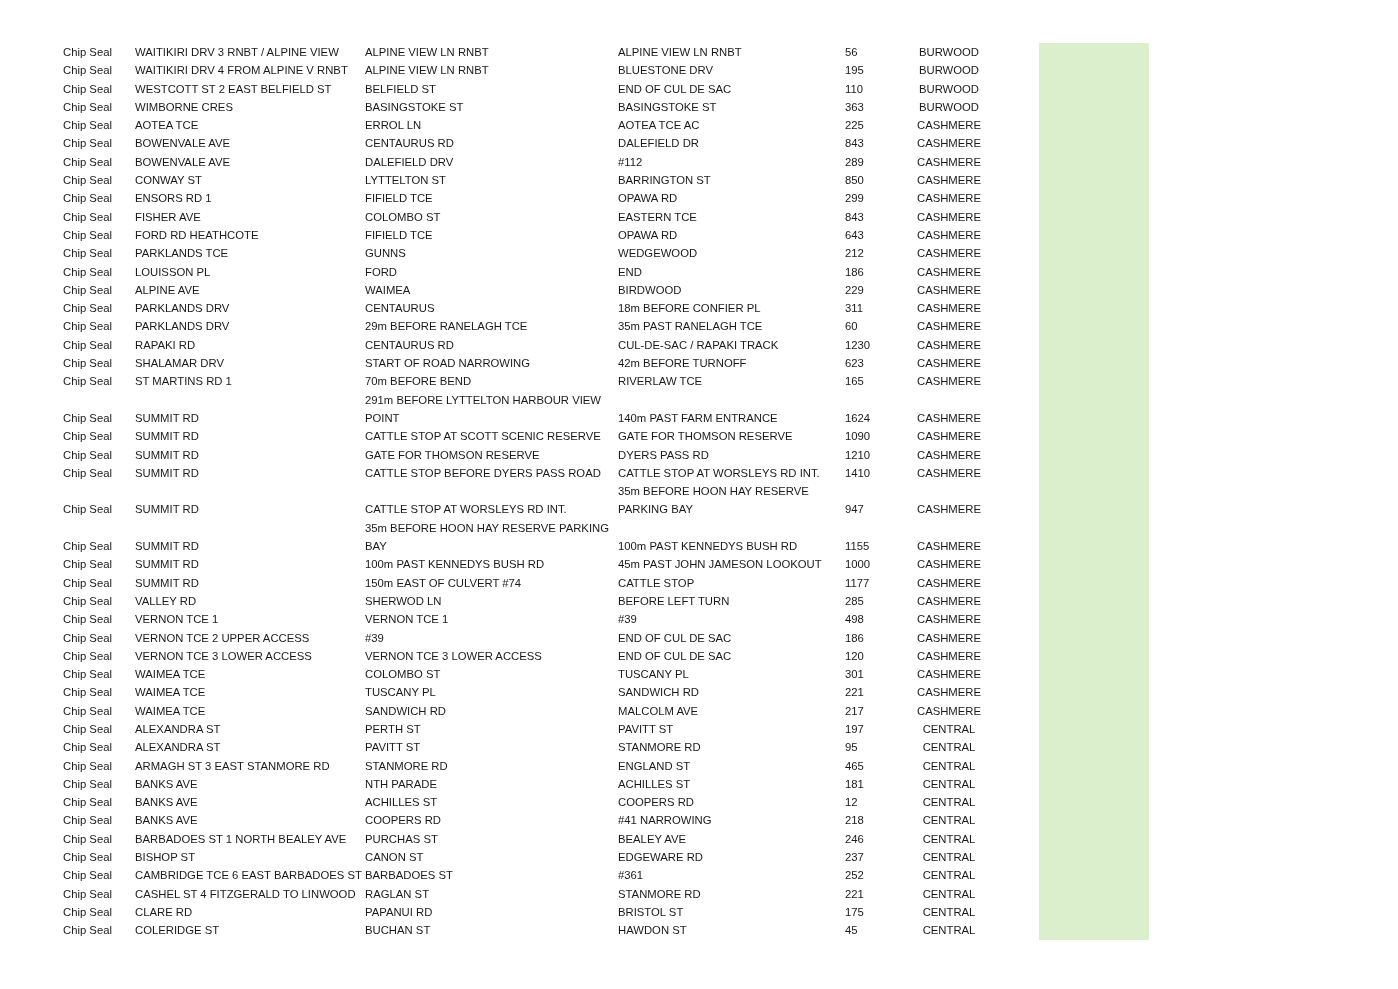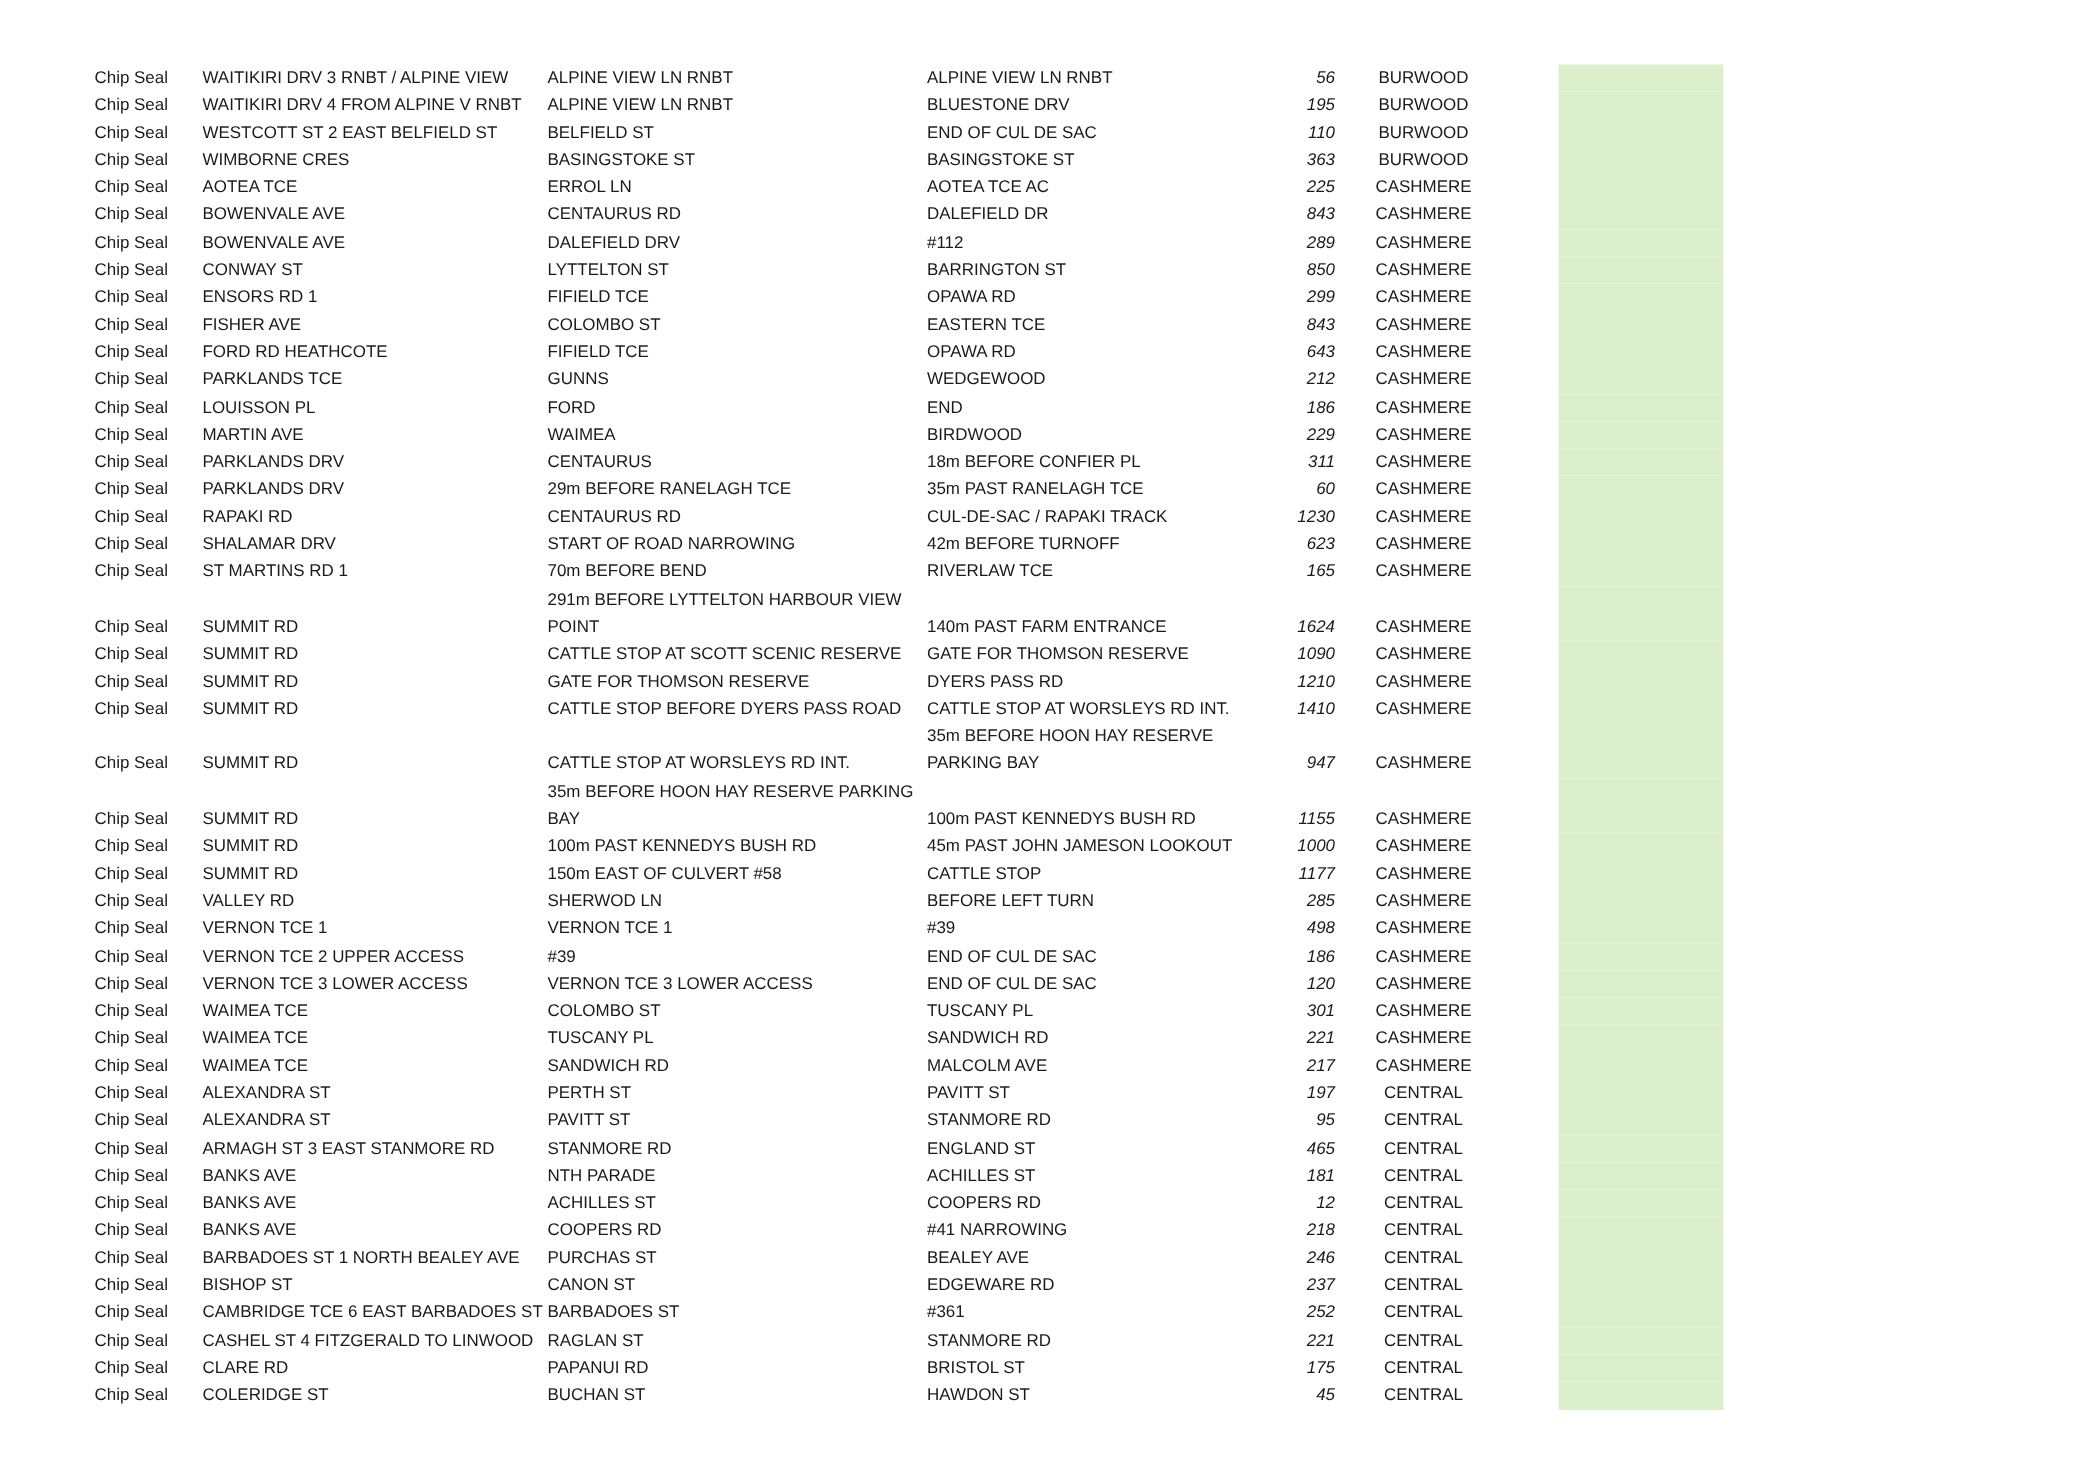--- a/index.html
+++ b/index.html
@@ -45,21 +45,21 @@
   col.c-to       { width: 227px; }
   col.c-length   { width: 45px; }
   col.c-suburb   { width: 118px; }
   col.c-gap      { width: 31px; }
   col.c-status   { width: 110px; }
 
   td.surface { padding-left: 0; }
   td.road    { }
   td.from    { }
   td.to      { }
-  td.length  { text-align: right; padding-right: 2px; font-style: italic; }
+  td.length  { text-align: left; padding-right: 2px; }
   td.suburb  { text-align: center; padding-right: 0px; }
   td.gap     { }
   td.status  {
     background: #dcefcd;
     border-top: 1.3px solid #7d8f73;
     border-bottom: 1.3px solid #7d8f73;
     vertical-align: middle;
   }
 </style>
 </head>
@@ -203,21 +203,21 @@
           <td class="road">LOUISSON PL</td>
           <td class="from">FORD</td>
           <td class="to">END</td>
           <td class="length">186</td>
           <td class="suburb">CASHMERE</td>
           <td class="gap"></td>
           <td class="status"></td>
         </tr>
         <tr>
           <td class="surface">Chip Seal</td>
-          <td class="road">MARTIN AVE</td>
+          <td class="road">ALPINE AVE</td>
           <td class="from">WAIMEA</td>
           <td class="to">BIRDWOOD</td>
           <td class="length">229</td>
           <td class="suburb">CASHMERE</td>
           <td class="gap"></td>
           <td class="status"></td>
         </tr>
         <tr>
           <td class="surface">Chip Seal</td>
           <td class="road">PARKLANDS DRV</td>
@@ -334,21 +334,21 @@
           <td class="from">100m PAST KENNEDYS BUSH RD</td>
           <td class="to">45m PAST JOHN JAMESON LOOKOUT</td>
           <td class="length">1000</td>
           <td class="suburb">CASHMERE</td>
           <td class="gap"></td>
           <td class="status"></td>
         </tr>
         <tr>
           <td class="surface">Chip Seal</td>
           <td class="road">SUMMIT RD</td>
-          <td class="from">150m EAST OF CULVERT #58</td>
+          <td class="from">150m EAST OF CULVERT #74</td>
           <td class="to">CATTLE STOP</td>
           <td class="length">1177</td>
           <td class="suburb">CASHMERE</td>
           <td class="gap"></td>
           <td class="status"></td>
         </tr>
         <tr>
           <td class="surface">Chip Seal</td>
           <td class="road">VALLEY RD</td>
           <td class="from">SHERWOD LN</td>

